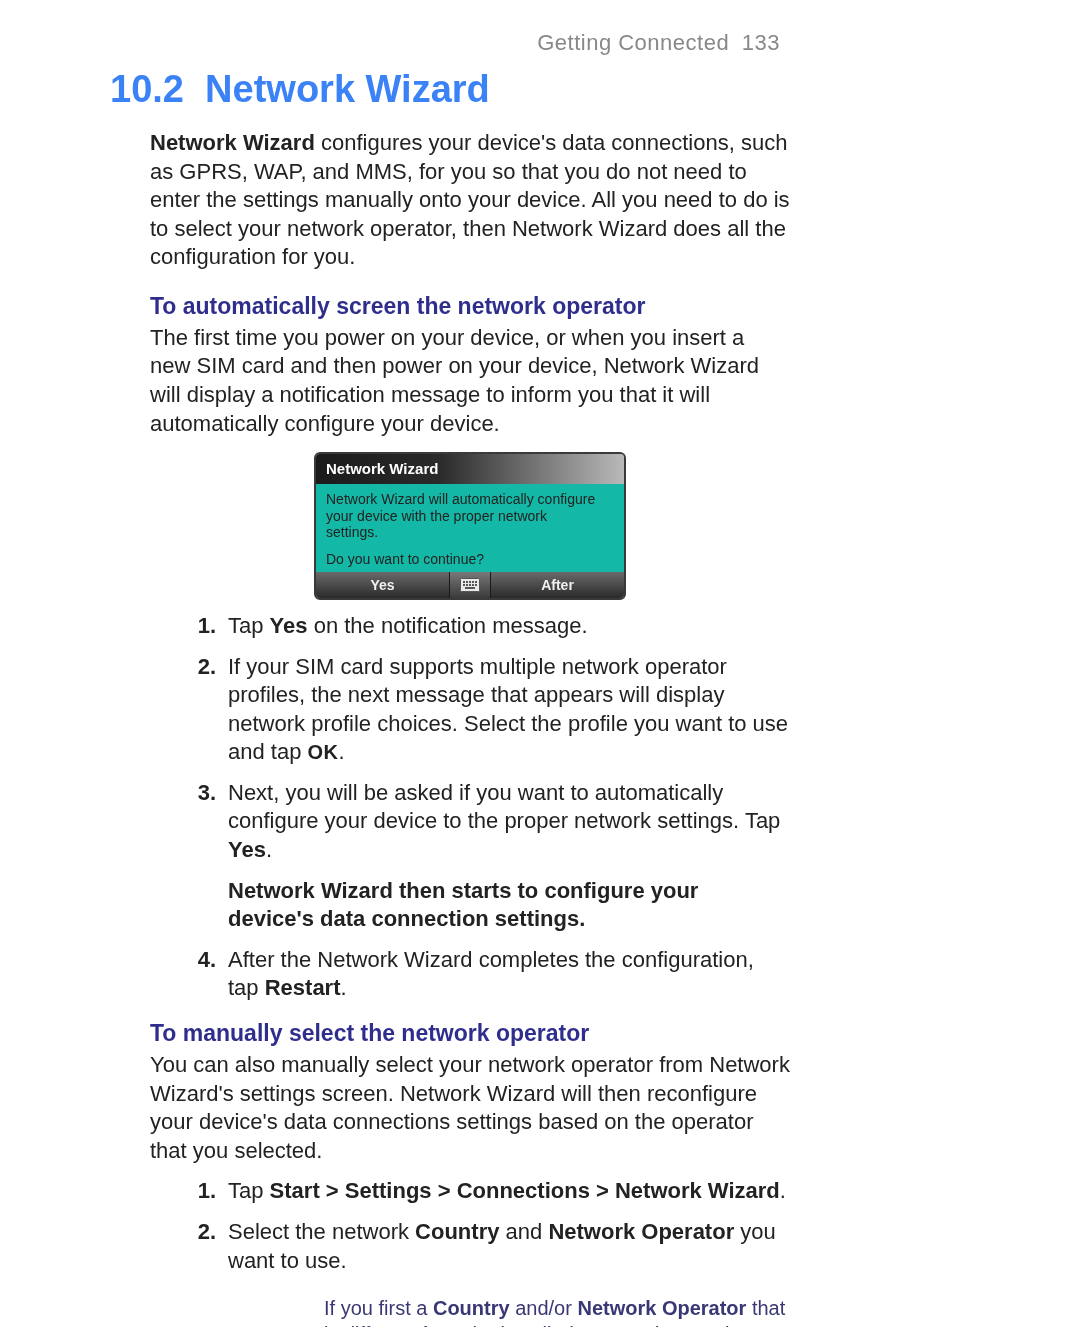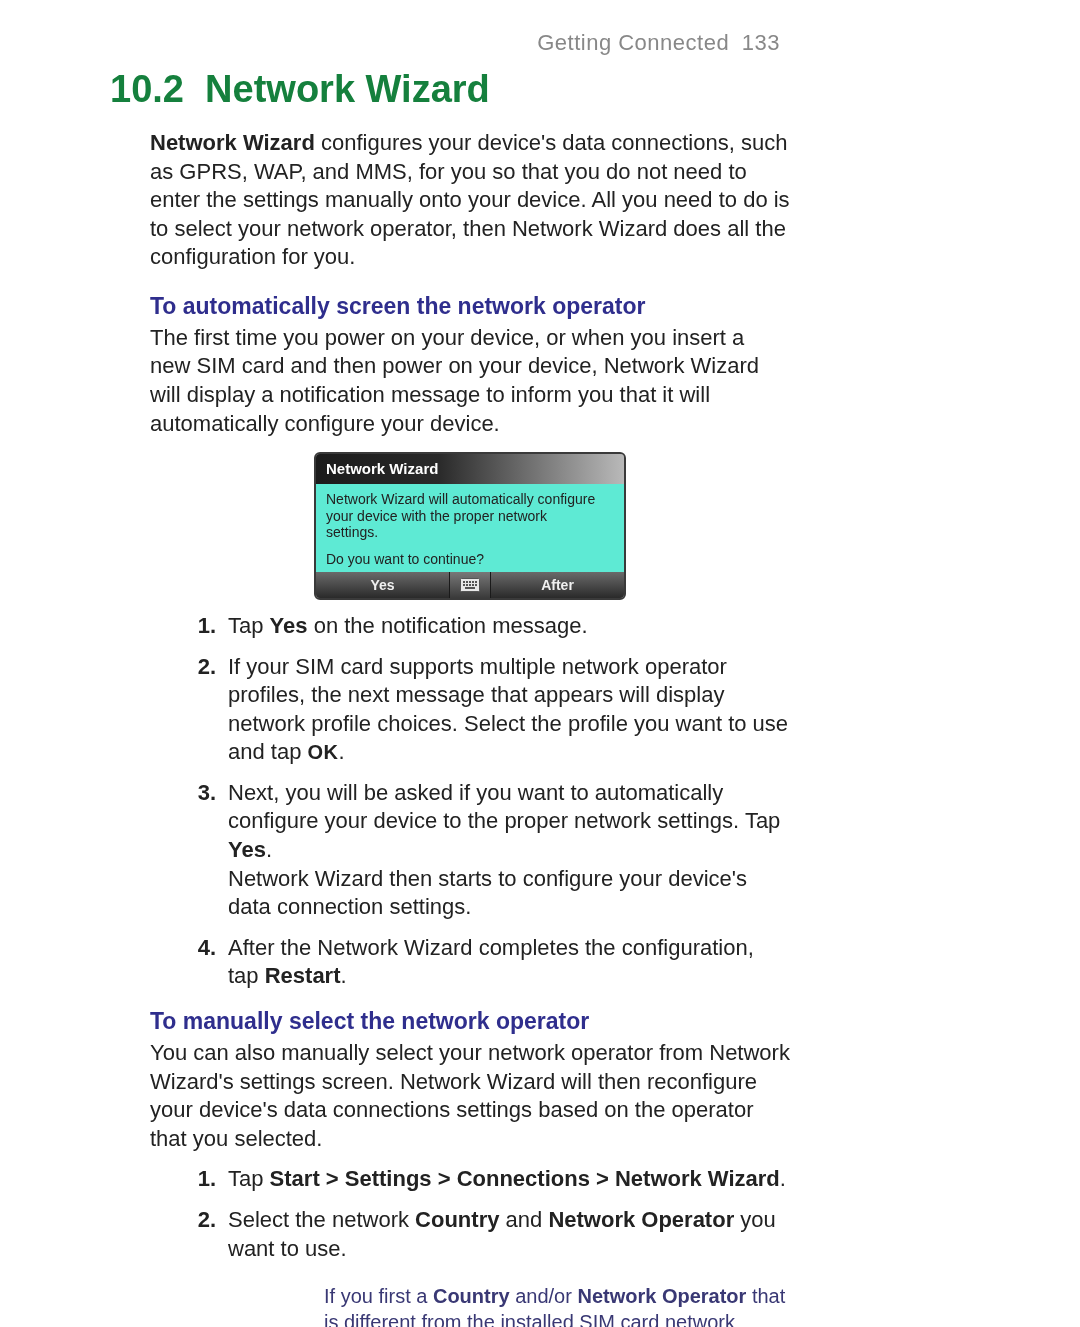--- a/index.html
+++ b/index.html
@@ -20,21 +20,21 @@
     text-align: right;
     color: #888;
     font-size: 22px;
     letter-spacing: 0.5px;
     margin-right: 70px;
   }
   .running-head .pnum {
     margin-left: 6px;
   }
   h1.sec-title {
-    color: #15803d;
+    color: #3b82f6;
     font-weight: 700;
     font-size: 38px;
     margin: 12px 0 18px 50px;
   }
   .body-block {
     margin-left: 90px;
     margin-right: 60px;
     font-size: 22px;
     line-height: 1.3;
     color: #222;
@@ -65,21 +65,22 @@
   }
   .ol .li .num {
     font-weight: 700;
     min-width: 26px;
     text-align: right;
   }
   .ol .li .txt {
     flex: 1;
   }
   .ol .li .txt .p2 {
-    margin-top: 0;
+    margin-top: 12px;
+    font-weight: bold;
   }
   .b { font-weight: 700; }
   .sc { font-weight: 700; font-size: 20px; letter-spacing: 0.5px; }
   
   .note {
     display: flex;
     gap: 20px;
     margin: 20px 0 0 100px;
     font-size: 20px;
     line-height: 1.3;
@@ -108,21 +109,21 @@
     font-family: Tahoma, Verdana, sans-serif;
   }
   .dialog .titlebar {
     background: linear-gradient(to right, #1b1b1b 0%, #2a2a2a 40%, #b9b9b9 100%);
     color: #fff;
     font-weight: 700;
     font-size: 15px;
     padding: 5px 10px;
   }
   .dialog .content {
-    background: #5eead4;
+    background: #14b8a6;
     padding: 7px 28px 4px 10px;
     font-size: 14px;
     color: #222;
     line-height: 1.2;
   }
   .dialog .content .line2 { margin-top: 10px; }
   .dialog .btnbar {
     display: flex;
     align-items: stretch;
     background: linear-gradient(to bottom, #6a6a6a, #2a2a2a);

